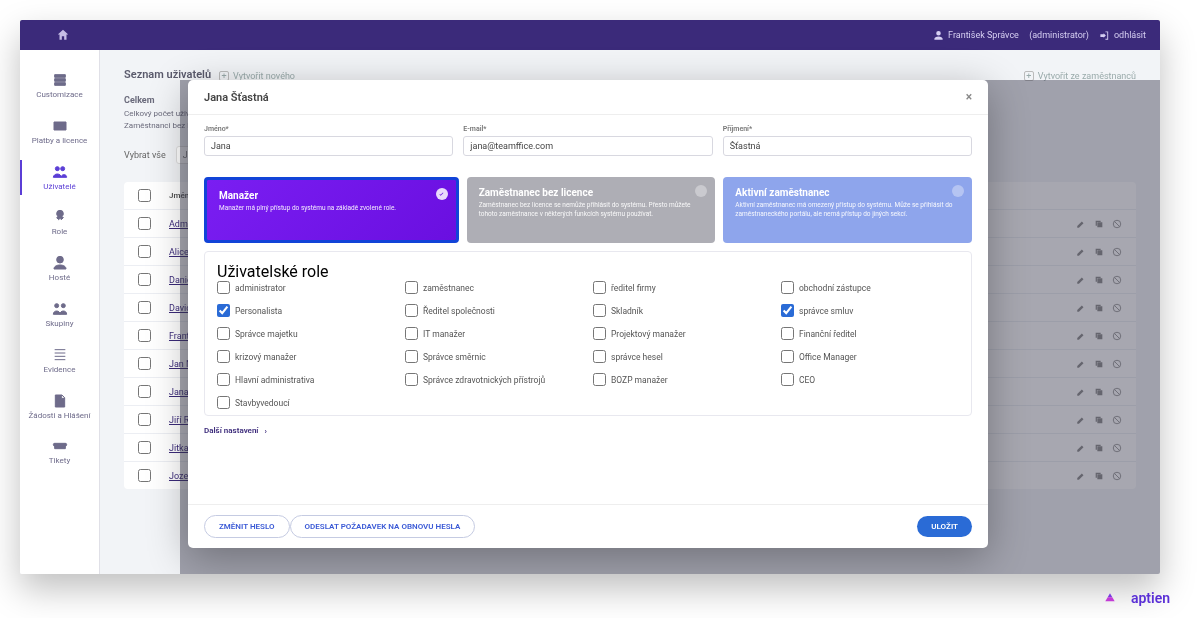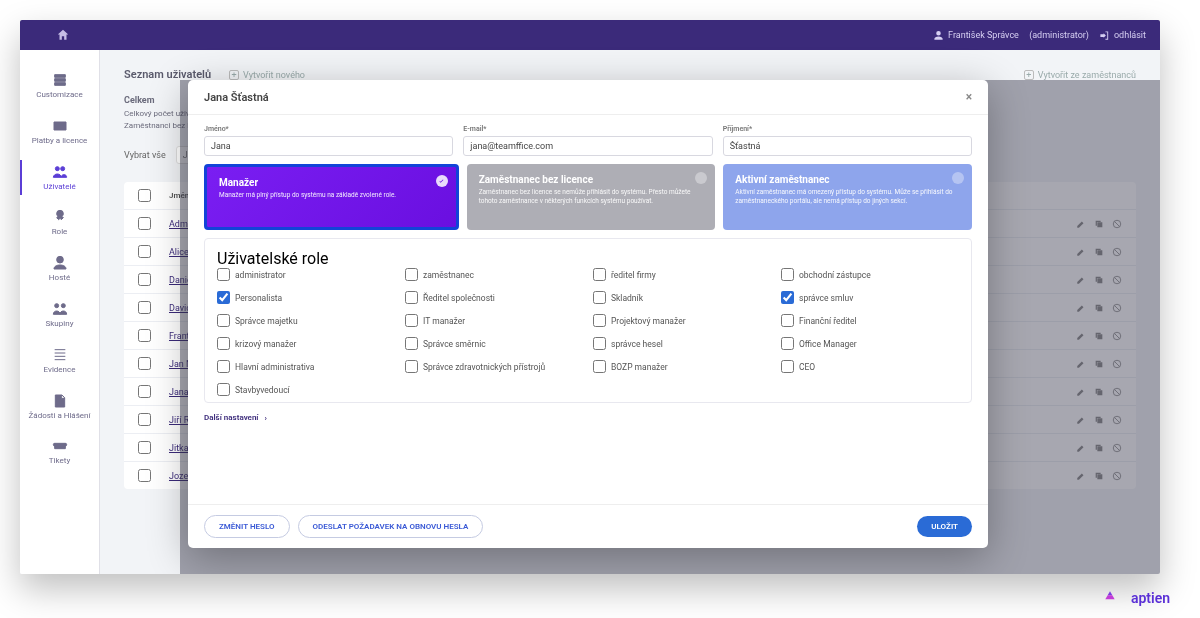--- a/index.html
+++ b/index.html
@@ -8,21 +8,21 @@
   .topbar{height:30px;background:#3b2a7a;color:#d6cff2;display:flex;align-items:center;justify-content:space-between;font-size:9px;padding:0 14px}
   .tb-right{display:flex;align-items:center;gap:10px}
   .home-ic{width:14px;height:14px;fill:#c6bde6;margin-left:22px}
   .ic{width:11px;height:11px;fill:currentColor}
   .body{display:flex;height:calc(100% - 30px)}
   .sidebar{width:80px;background:#fff;border-right:1px solid #e0e0e7;display:flex;flex-direction:column;align-items:flex-start;padding-top:18px;gap:10px}
   .snav{display:flex;flex-direction:column;align-items:center;gap:3px;font-size:8px;color:#6e6b8a;text-align:center;line-height:1.1;cursor:pointer;padding:4px 2px;width:100%}
   .snav.active{color:#5b3ed6;border-left:2px solid #5b3ed6;padding-left:0}
   .snav svg{width:16px;height:16px;fill:currentColor}
   .main{flex:1;padding:18px 24px;position:relative;overflow:hidden}
-  .hdr{display:flex;align-items:center;gap:18px;font-size:11px;color:#5a5a6c;font-weight:600}
+  .hdr{display:flex;align-items:flex-end;gap:8px;font-size:11px;color:#5a5a6c;font-weight:600}
   .hdr .plus{font-size:9px;font-weight:400;color:#9aa;display:flex;align-items:center;gap:4px}
   .hdr .plus.right{margin-left:auto}
   .stats{display:flex;gap:22px;margin-top:14px;font-size:8px;color:#6b6b7c}
   .stat{min-width:160px}
   .stat b{display:block;font-size:9px;margin-bottom:3px}
   .srow{display:flex;justify-content:space-between;line-height:1.5}
   .badge{background:#3a3a4a;color:#fff;border-radius:2px;padding:0 4px;font-size:8px}
   .tbl{margin-top:18px;background:#fff;border-radius:4px;font-size:9px}
   .trow{display:flex;align-items:center;padding:7px 14px;border-top:1px solid #eceef3;color:#3b2a7a}
   .trow:first-child{border-top:none;font-weight:600;font-size:8px;color:#555}
@@ -32,44 +32,44 @@
   .row-act svg{width:10px;height:10px;fill:currentColor}
   .pag{display:flex;justify-content:center;gap:6px;margin-top:12px;font-size:8px;color:#666}
   .pag span{border:1px solid #ddd;border-radius:3px;padding:2px 6px;cursor:pointer}
   .pag span.cur{background:#2a6bd6;color:#fff;border-color:#2a6bd6}
   
   .overlay{position:absolute;inset:30px 0 0 80px;background:rgba(60,60,80,.45)}
   .modal{position:absolute;left:168px;top:60px;width:800px;height:468px;background:#fff;border-radius:5px;box-shadow:0 10px 40px rgba(0,0,0,.3);display:flex;flex-direction:column}
   .mhdr{padding:10px 16px;border-bottom:1px solid #eee;display:flex;justify-content:space-between;align-items:center;font-size:11px;font-weight:600;color:#444}
   .mclose{cursor:pointer;font-size:12px;color:#888}
   .mbody{flex:1;padding:10px 16px 6px;overflow:hidden}
-  .frow{display:flex;gap:10px;margin-bottom:8px}
+  .frow{display:flex;gap:10px;margin-bottom:21px}
   .fgrp{flex:1;display:flex;flex-direction:column;gap:3px}
   .fgrp label{font-size:7px;color:#777;font-weight:600}
   .fgrp input{border:1px solid #d8d8e0;border-radius:3px;padding:4px 6px;font-size:9px;color:#444}
   .cards{display:flex;gap:8px;margin:4px 0 8px}
   .card{flex:1;border-radius:4px;padding:10px 12px;position:relative;color:#fff;min-height:66px;cursor:pointer}
   .card h5{font-size:10px;margin-bottom:3px}
   .card p{font-size:6.5px;line-height:1.35;opacity:.92}
   .c1{background:linear-gradient(135deg,#7a1ef2,#6a0fe0);border:3px solid #1244d8;outline:2px solid #1244d8;outline-offset:-3px}
   .chk-ind{position:absolute;top:8px;right:8px;width:12px;height:12px;border-radius:50%;background:rgba(255,255,255,.35);display:flex;align-items:center;justify-content:center}
   .c1 .chk-ind{background:rgba(255,255,255,.85)}
   .c1 .chk-ind svg{width:7px;height:7px;fill:#6a0fe0}
   .c2{background:#8ea5ec}
   .c3{background:#aeaeb5}
   .roles{border:1px solid #e8e8ef;border-radius:4px;padding:10px 12px 6px;position:relative;margin-top:6px}
   .rgrid{display:grid;grid-template-columns:repeat(4,1fr);gap:10px 10px}
   .ritem{display:flex;align-items:center;gap:5px;font-size:8.5px;color:#555}
   .ritem input{accent-color:#2a6bd6}
   .more{margin-top:10px;font-size:8px;color:#3b2a7a;font-weight:600;cursor:pointer;display:flex;align-items:center;gap:6px}
-  .mftr{border-top:1px solid #eee;padding:10px 16px;display:flex;gap:8px;align-items:center}
+  .mftr{border-top:1px solid #eee;padding:10px 16px;display:flex;align-items:center}
   .btn{border-radius:14px;padding:6px 14px;font-size:8px;font-weight:600;cursor:pointer;border:none}
   .btn.out{background:#fff;border:1px solid #c5cbe2;color:#3b5ad6}
   .btn.pri{background:#2a6bd6;color:#fff;margin-left:auto}
-  .logo{position:absolute;right:30px;bottom:12px;display:flex;align-items:flex-start;gap:14px;font-size:14px;font-weight:600;color:#5a2fd6}
+  .logo{position:absolute;right:30px;bottom:12px;display:flex;align-items:flex-end;gap:14px;font-size:14px;font-weight:600;color:#5a2fd6}
   .logo-ic{width:14px;height:14px}
 </style>
 </head>
 <body>
 
 <div class="frame">
   <div class="topbar">
     <svg class="home-ic" viewBox="0 0 24 24">
         <path d="M12 3l9 8h-3v9h-4v-6H10v6H6v-9H3z"></path>
       </svg>

